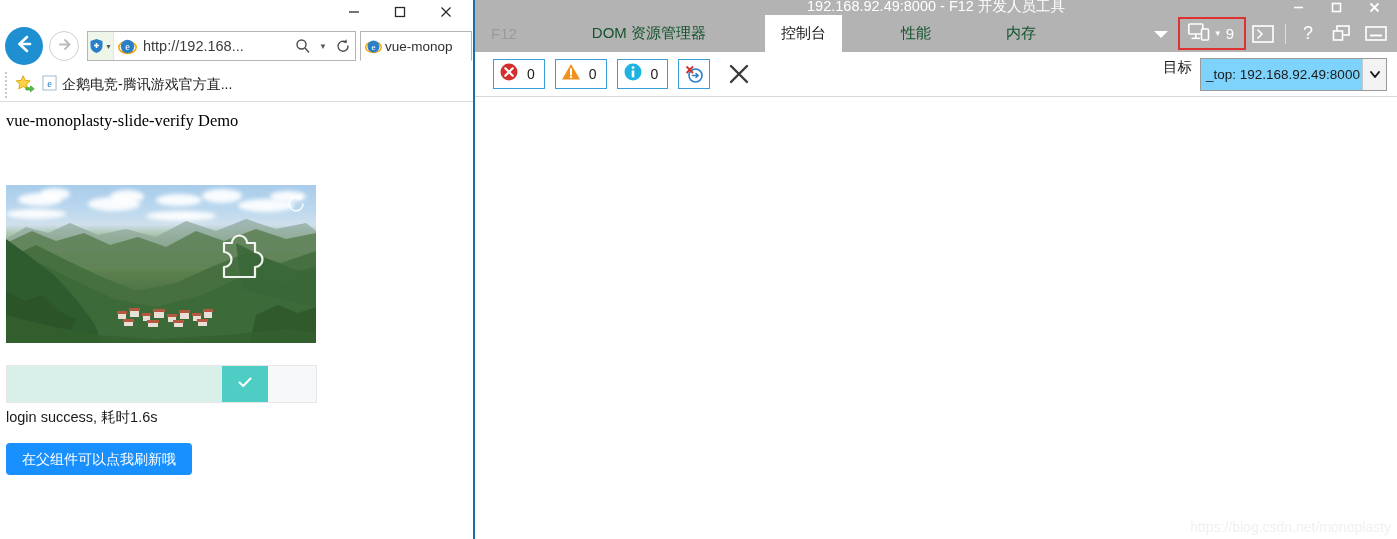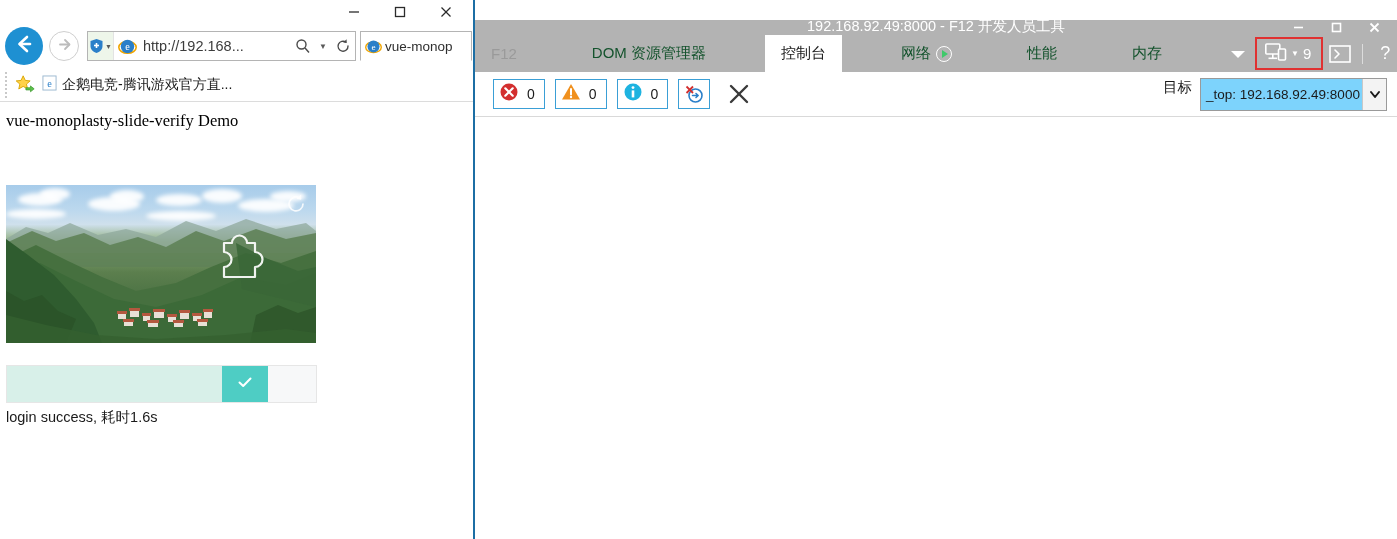--- a/index.html
+++ b/index.html
@@ -135,21 +135,20 @@
 
   
   #f12 {
     position: absolute; left: 473px; top: 0; width: 924px; height: 539px;
     background: #ffffff;
     border-left: 2px solid #1c6ea4;
   }
   #f12-title {
     position: relative; width: 100%; height: 15px;
     background: #b3b3b3;
-    margin-top: 20px;
   }
   #f12-titletext {
     position: absolute; left: 0; right: 0; top: -3px;
     text-align: center; font-size: 14.5px; color: #ffffff; white-space: nowrap;
   }
   #f12-wincontrols {
     position: absolute; right: 4px; top: -3px; display: flex; align-items: center;
   }
   .f12-wc { width: 38px; height: 20px; display:flex; align-items:center; justify-content:center; color:#ffffff; }
 
@@ -428,20 +427,21 @@
             <svg width="20" height="20" viewBox="0 0 20 20">
                 <path d="M4.5 10.5 L8.2 14 L15.5 6.5" fill="none" stroke="#ffffff" stroke-width="2" stroke-linecap="round" stroke-linejoin="round"></path>
               </svg>
           </span>
         </div>
         <div id="slider-rest"></div>
       </div>
 
       <div id="status-text">login success, 耗时1.6s</div>
 
+      <button id="refresh-button">在父组件可以点我刷新哦</button>
     </div>
   </div>
 
   <div id="f12">
 
     <div id="f12-title">
       <div id="f12-titletext">192.168.92.49:8000 - F12 开发人员工具</div>
       <div id="f12-wincontrols">
         <div class="f12-wc">
           <svg width="13" height="13" viewBox="0 0 13 13">
@@ -459,24 +459,20 @@
               <line x1="10.5" y1="2.5" x2="2.5" y2="10.5" stroke="#ffffff" stroke-width="1.8"></line>
             </svg>
         </div>
       </div>
     </div>
 
     <div id="f12-tabbar">
       <div class="f12-tab disabled">F12</div>
       <div class="f12-tab">DOM 资源管理器</div>
       <div class="f12-tab active">控制台</div>
-      <div class="f12-tab">
-        <span>网络</span>
-        <span class="play"></span>
-      </div>
       <div class="f12-tab">性能</div>
       <div class="f12-tab">内存</div>
 
       <div id="f12-tools">
         <div class="f12-tool">
           <svg width="20" height="20" viewBox="0 0 20 20">
               <path d="M3 7 L17 7 L10 14 Z" fill="#ffffff"></path>
             </svg>
         </div>
         <div id="device-tool">

